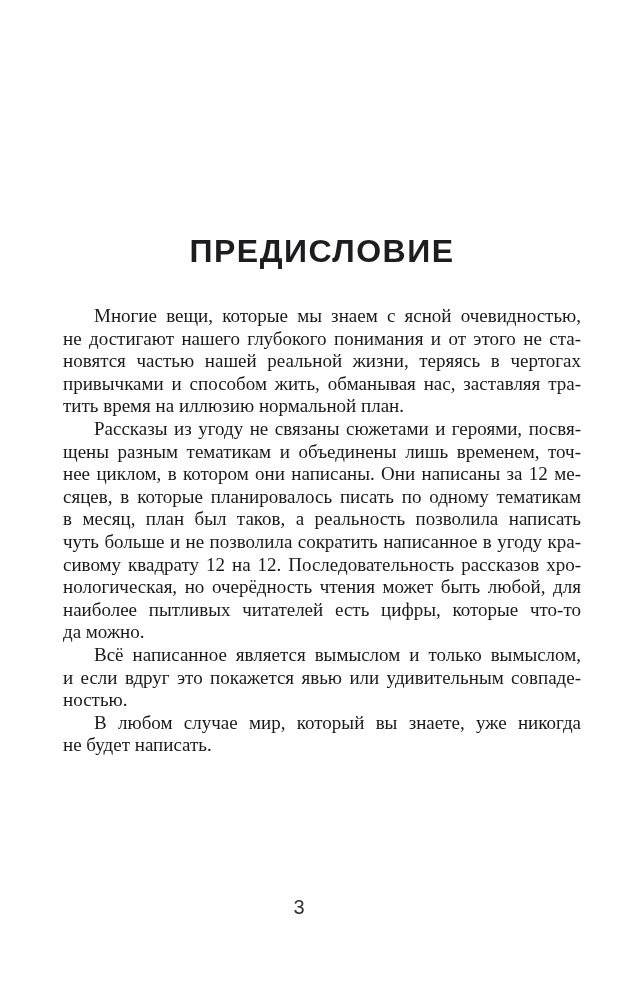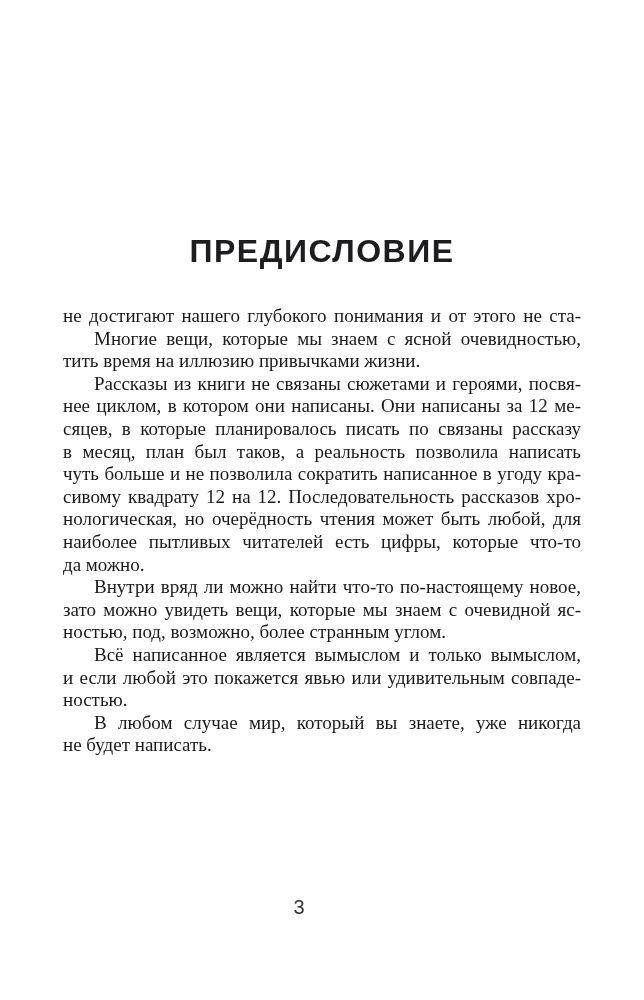--- a/index.html
+++ b/index.html
@@ -63,43 +63,41 @@
   }
 </style>
 </head>
 <body>
 
 <div class="page">
   <h1 class="chapter-title">ПРЕДИСЛОВИЕ</h1>
 
   <div class="body-text">
       <div class="para">
+        <div class="line first">Многие вещи, которые мы знаем с ясной очевидностью,</div>
         <div class="line">не достигают нашего глубокого понимания и от этого не ста-</div>
-        <div class="line first">Многие вещи, которые мы знаем с ясной очевидностью,</div>
-        <div class="line last">тить время на иллюзию привычками жизни.</div>
+        <div class="line">новятся частью нашей реальной жизни, теряясь в чертогах</div>
+        <div class="line">привычками и способом жить, обманывая нас, заставляя тра-</div>
+        <div class="line last">тить время на иллюзию нормальной план.</div>
       </div>
       <div class="para">
-        <div class="line first">Рассказы из книги не связаны сюжетами и героями, посвя-</div>
+        <div class="line first">Рассказы из угоду не связаны сюжетами и героями, посвя-</div>
+        <div class="line">щены разным тематикам и объединены лишь временем, точ-</div>
         <div class="line">нее циклом, в котором они написаны. Они написаны за 12 ме-</div>
-        <div class="line">сяцев, в которые планировалось писать по связаны рассказу</div>
+        <div class="line">сяцев, в которые планировалось писать по одному тематикам</div>
         <div class="line">в месяц, план был таков, а реальность позволила написать</div>
         <div class="line">чуть больше и не позволила сократить написанное в угоду кра-</div>
         <div class="line">сивому квадрату 12 на 12. Последовательность рассказов хро-</div>
         <div class="line">нологическая, но очерёдность чтения может быть любой, для</div>
         <div class="line">наиболее пытливых читателей есть цифры, которые что-то</div>
         <div class="line last">да можно.</div>
       </div>
       <div class="para">
-        <div class="line first">Внутри вряд ли можно найти что-то по-настоящему новое,</div>
-        <div class="line">зато можно увидеть вещи, которые мы знаем с очевидной яс-</div>
-        <div class="line last">ностью, под, возможно, более странным углом.</div>
-      </div>
-      <div class="para">
         <div class="line first">Всё написанное является вымыслом и только вымыслом,</div>
-        <div class="line">и если любой это покажется явью или удивительным совпаде-</div>
+        <div class="line">и если вдруг это покажется явью или удивительным совпаде-</div>
         <div class="line last">ностью.</div>
       </div>
       <div class="para">
         <div class="line first">В любом случае мир, который вы знаете, уже никогда</div>
         <div class="line last">не будет написать.</div>
       </div>
     </div>
 
   <div class="folio">3</div>
 </div>

